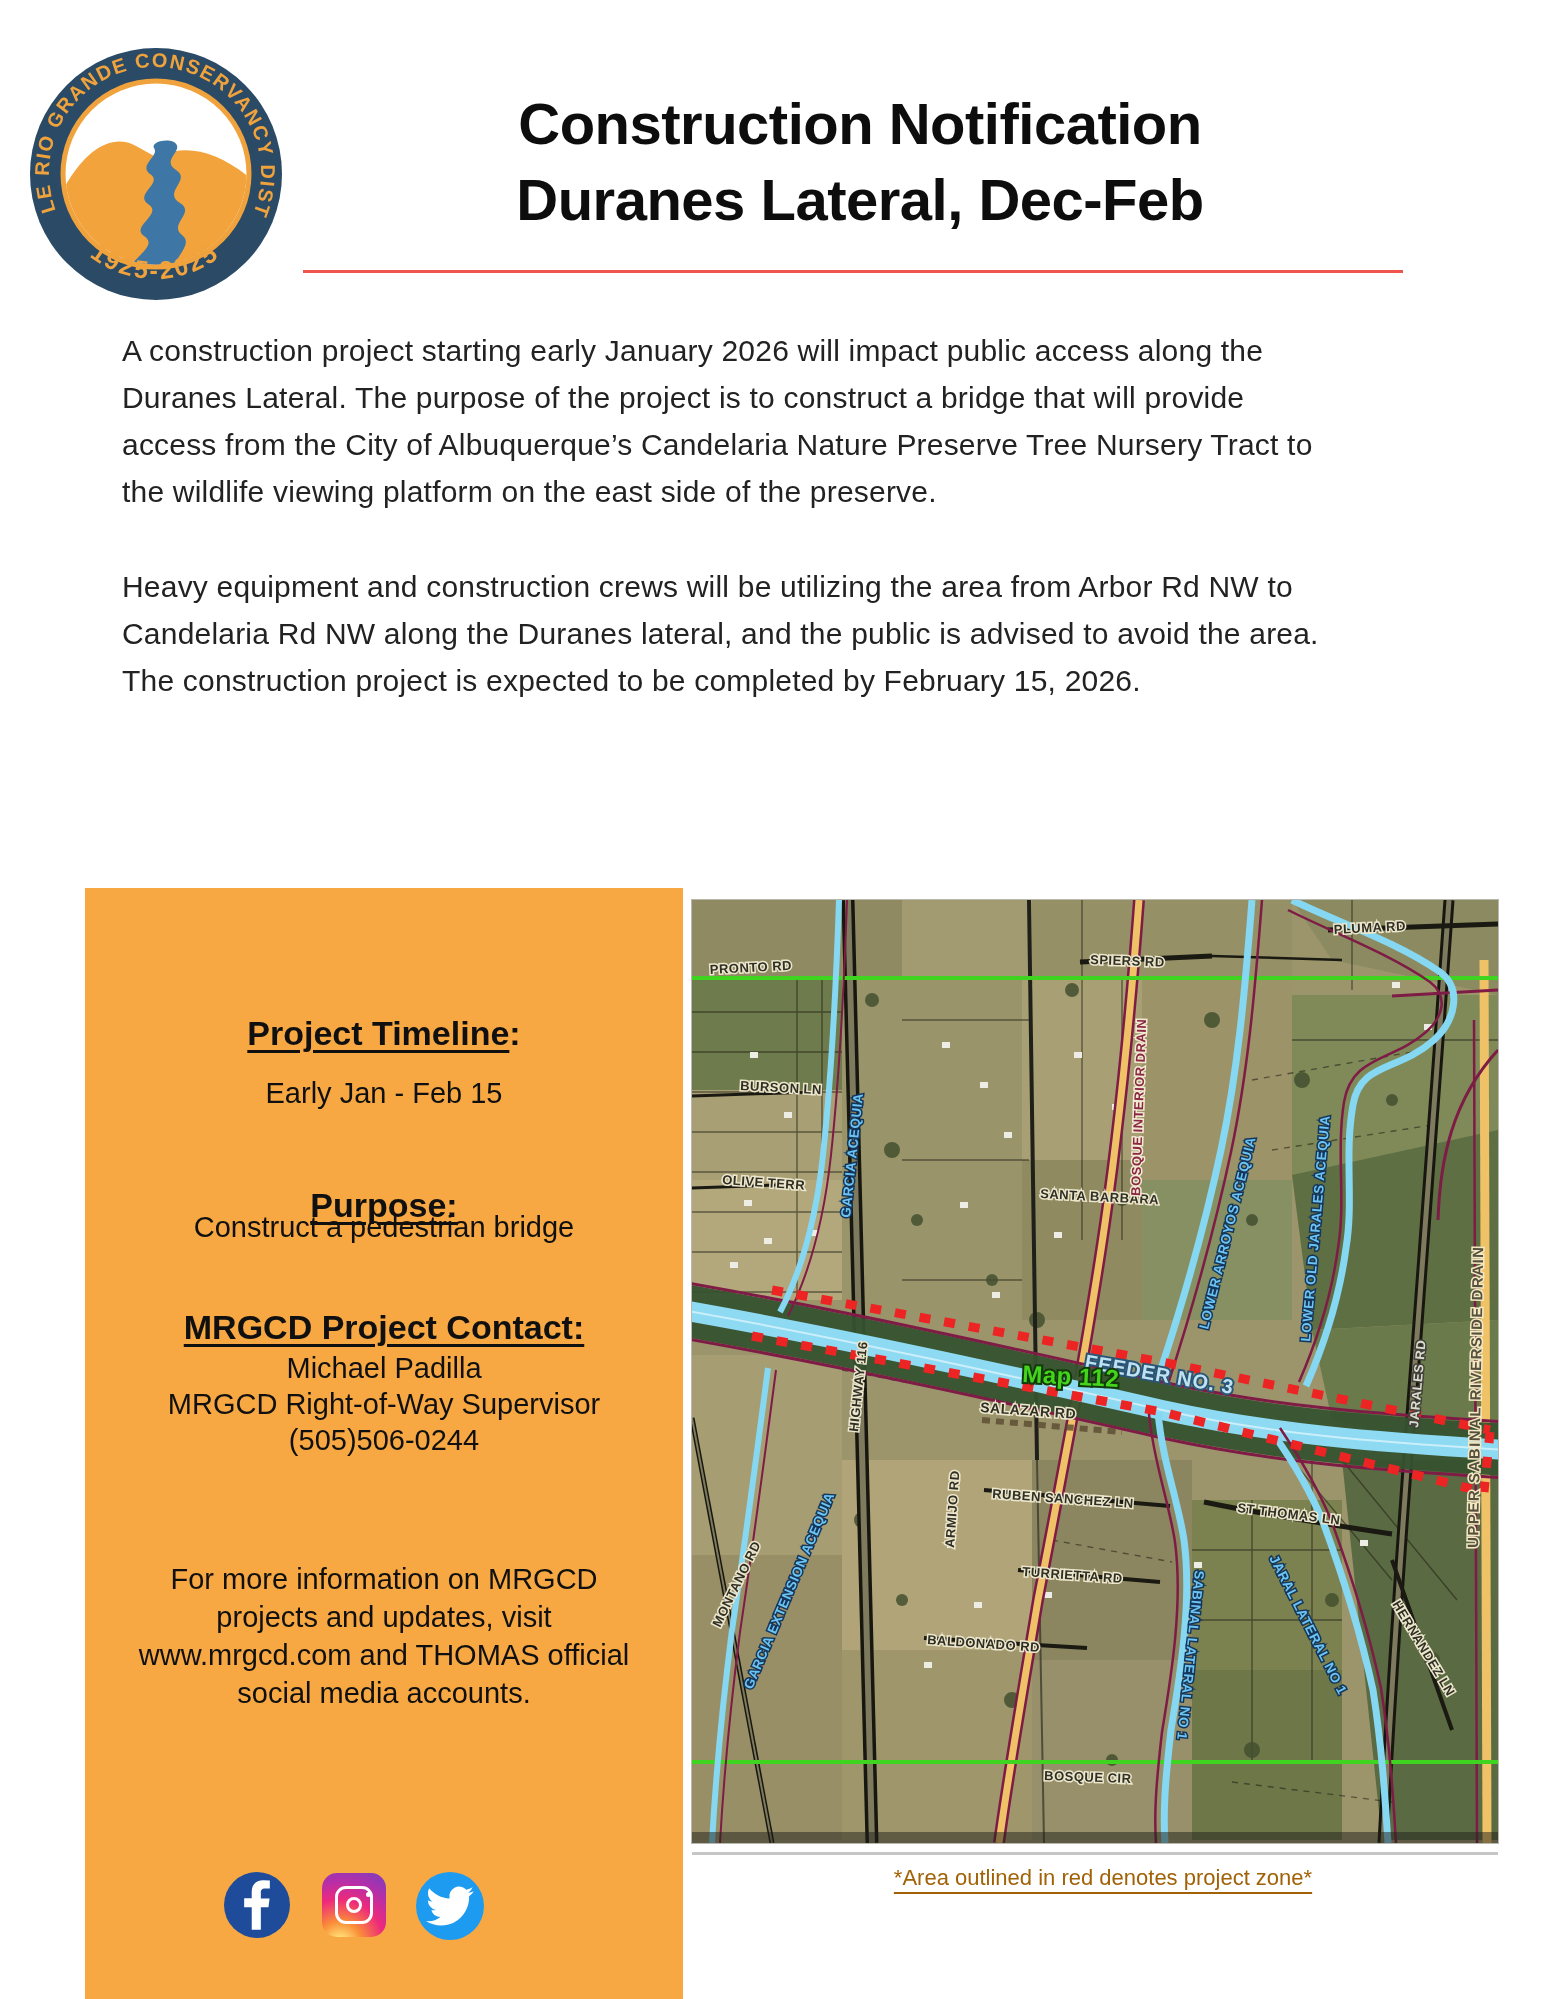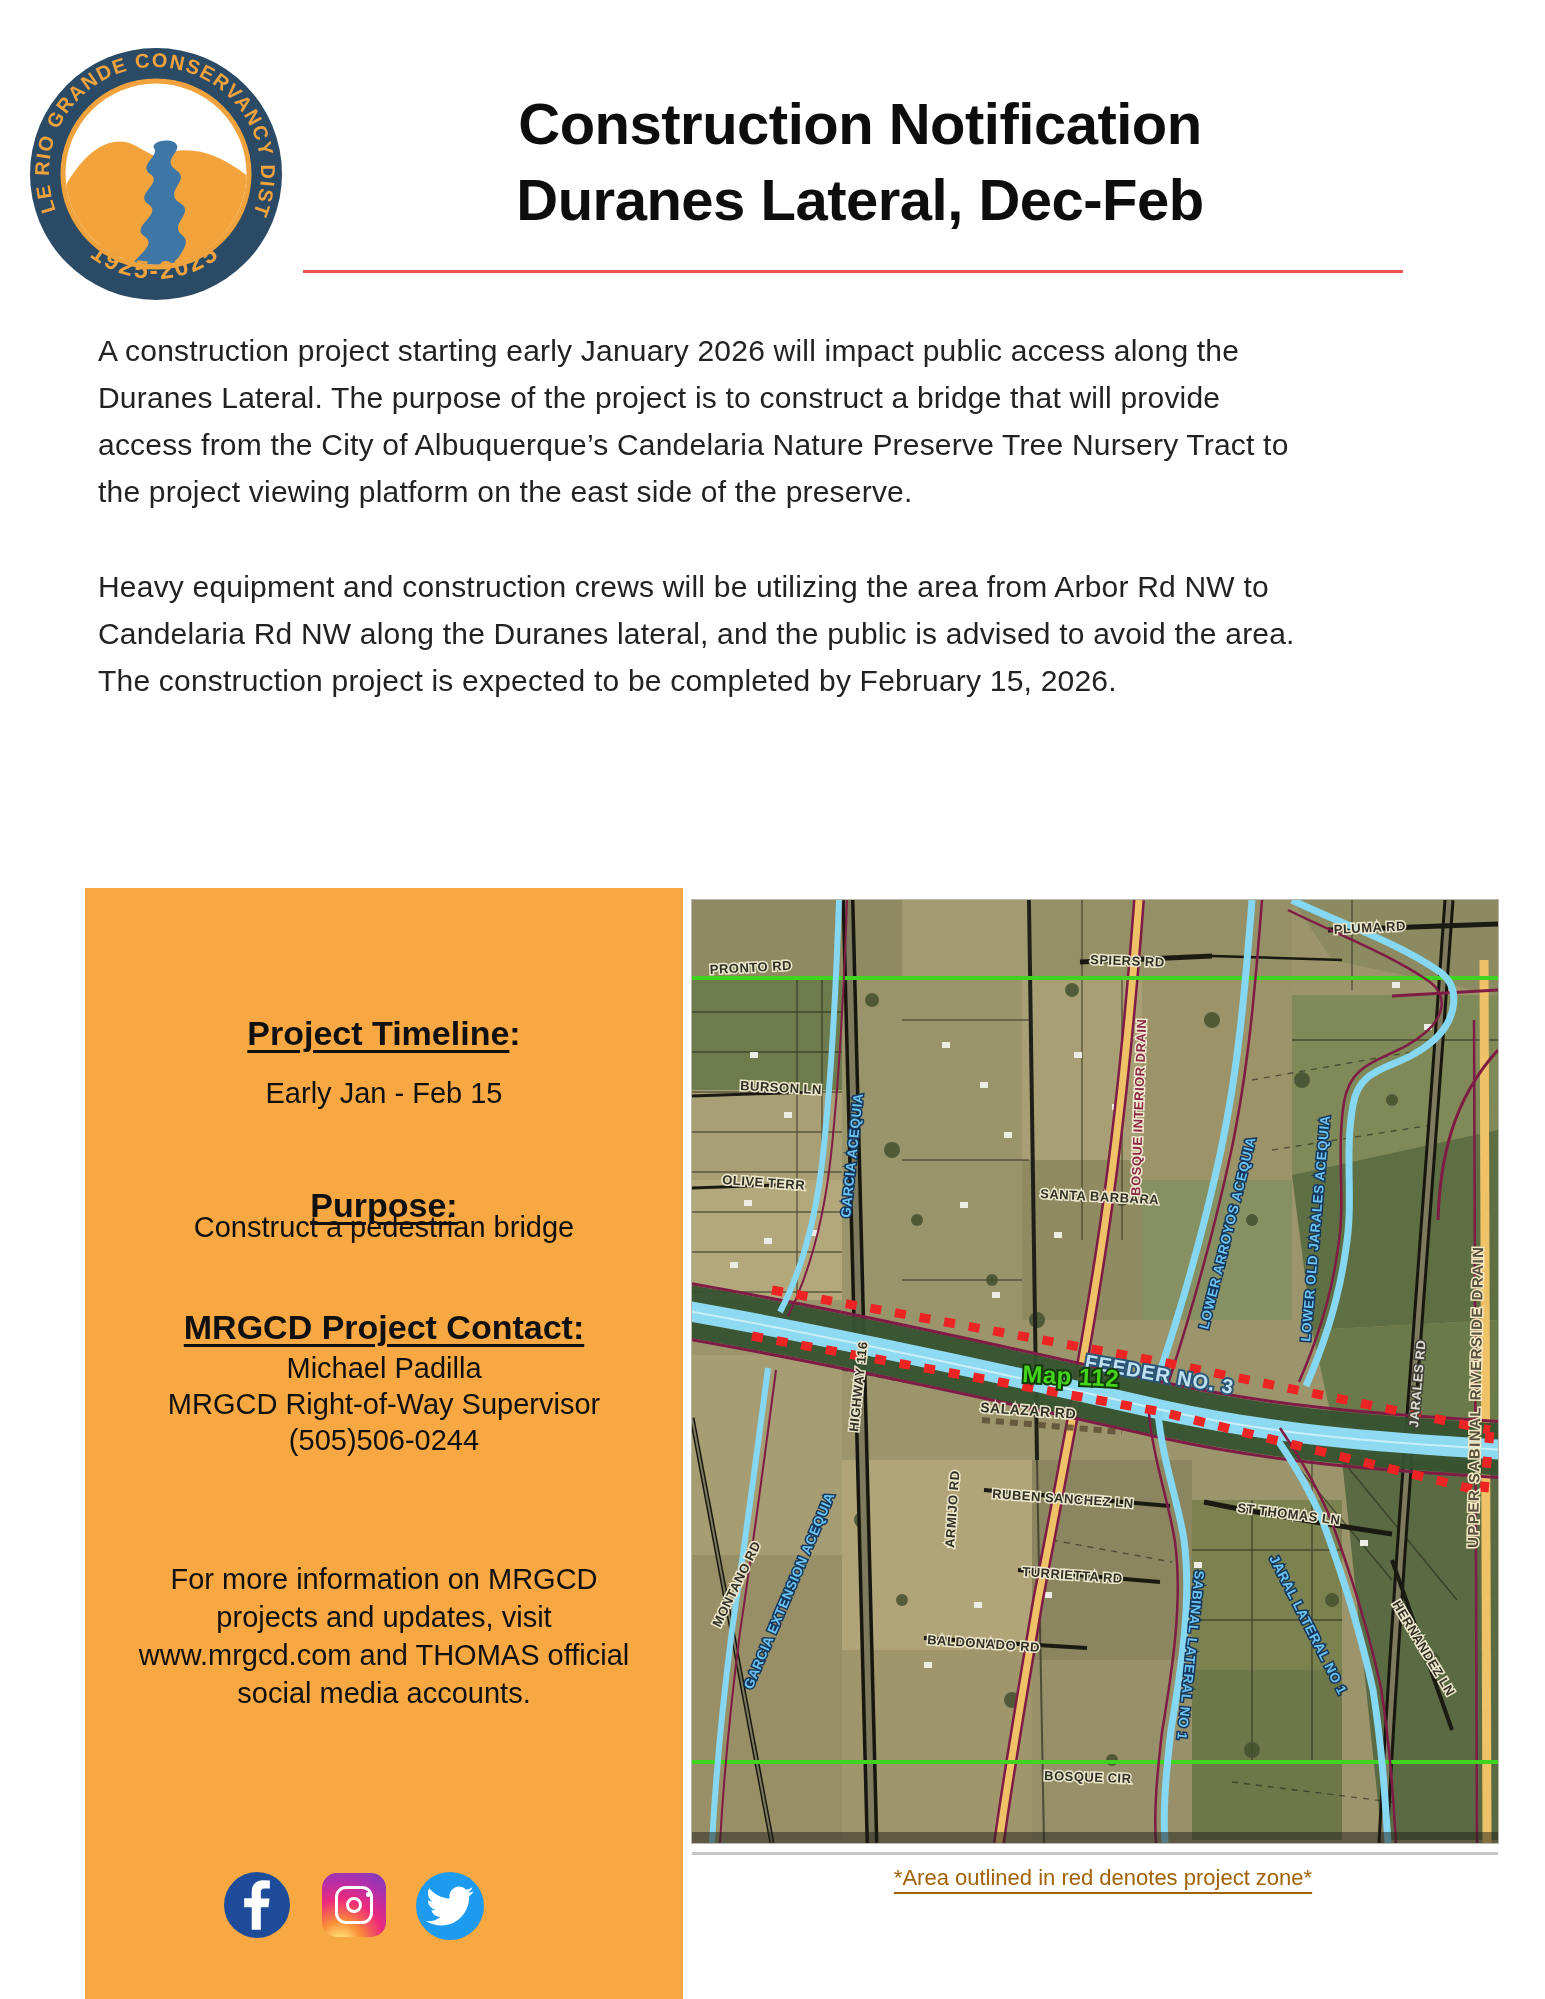--- a/index.html
+++ b/index.html
@@ -3,21 +3,21 @@
 <meta charset="utf-8">
 <style>
   html,body{margin:0;padding:0;background:#ffffff;}
   body{width:1545px;height:1999px;position:relative;font-family:"Liberation Sans",sans-serif;color:#1c1c1c;overflow:hidden;}
   .abs{position:absolute;}
   
   #logo{left:28px;top:46px;width:256px;height:256px;}
   #title{left:300px;top:86px;width:1120px;text-align:center;font-size:58px;line-height:76px;font-weight:900;letter-spacing:-0.5px;color:#0d0d0d;}
   #red-rule{left:303px;top:270px;width:1100px;height:3px;background:#F0544F;}
   
-  .para{left:98px;width:1360px;font-size:30px;line-height:47px;color:#222222;letter-spacing:0.2px;}
+  .para{left:122px;width:1360px;font-size:30px;line-height:47px;color:#222222;letter-spacing:0.2px;}
   #para1{top:327px;} #para2{top:563px;}
   
   #panel{left:85px;top:888px;width:598px;height:1187px;background:#F7A843;}
   .panel-block{position:absolute;left:20px;width:558px;text-align:center;color:#101010;}
   .panel-h{font-size:34px;line-height:42px;font-weight:bold;}
   .panel-h .u{text-decoration:underline;text-decoration-thickness:3px;text-underline-offset:5px;}
   .panel-line{font-size:29px;line-height:36px;}
   .panel-note{font-size:29px;line-height:38px;}
   #sec0-h{top:124px;} #sec0-l{top:174px;line-height:38px;margin-top:12px;}
   #sec1-h{top:272px;margin-top:24px;} #sec1-l{top:320px;line-height:38px;}
@@ -77,21 +77,21 @@
 <div id="title" class="abs">
   <div>Construction Notification</div>
   <div>Duranes Lateral, Dec-Feb</div>
 </div>
 <div id="red-rule" class="abs"></div>
 
 <div id="para1" class="abs para">
   <div>A construction project starting early January 2026 will impact public access along the</div>
   <div>Duranes Lateral. The purpose of the project is to construct a bridge that will provide</div>
   <div>access from the City of Albuquerque’s Candelaria Nature Preserve Tree Nursery Tract to</div>
-  <div>the project viewing platform on the east side of the preserve.</div>
+  <div>the wildlife viewing platform on the east side of the preserve.</div>
 </div>
 <div id="para2" class="abs para">
   <div>Heavy equipment and construction crews will be utilizing the area from Arbor Rd NW to</div>
   <div>Candelaria Rd NW along the Duranes lateral, and the public is advised to avoid the area.</div>
   <div>The construction project is expected to be completed by February 15, 2026.</div>
 </div>
 
 <div id="panel" class="abs">
   <div id="sec0-h" class="panel-block panel-h"><span class="u">Project Timeline</span><span>:</span></div>
   <div id="sec0-l" class="panel-block panel-line">Early Jan - Feb 15</div>

